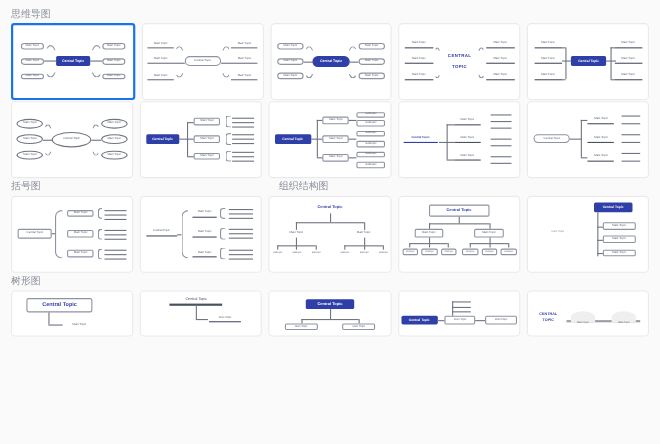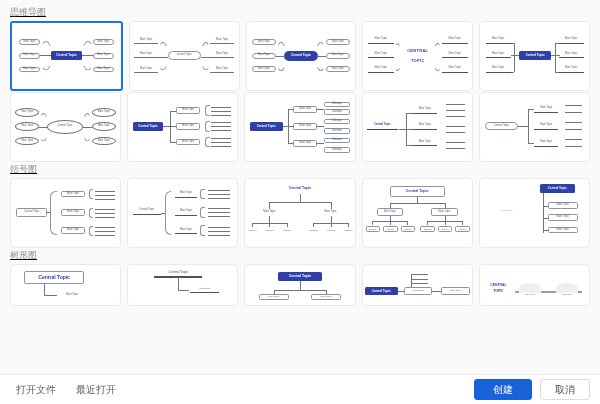--- a/index.html
+++ b/index.html
@@ -74,21 +74,20 @@
   .close-btn::before { transform: rotate(45deg); }
   .close-btn::after  { transform: rotate(-45deg); }
 
   
   .body {
     flex: 1 1 auto;
     background: #fafafa;
     overflow: hidden;
     position: relative;
     padding: 6px 10px 0 10px;
-    text-decoration: underline;
   }
   .sec-row { margin-bottom: 1px; }
   .sec-head {
     display: flex;
     font-size: 9px;
     color: #8a8f98;
     height: 15px;
     align-items: flex-end;
     padding-bottom: 2px;
   }
@@ -418,20 +417,21 @@
           </div>
         </div>
 
       </div>
     </div>
 
     <div class="sec-row">
       <div class="sec-head">
         <span class="t">括号图</span>
         <span class="spacer"></span>
+        <span class="t" style="width:58%;">组织结构图</span>
       </div>
       <div class="cards">
 
         <div class="card">
           <div class="thumb">
             <div class="nd box" style="left:5%;top:42%;width:28%;height:14%;">Central Topic</div>
             <div class="brk" style="left:36%;top:17%;width:6%;height:65%;border-radius:6px 0 0 6px;"></div>
             <div class="nd box" style="left:46%;top:17%;width:22%;height:10%;">Main Topic</div>
             <div class="nd box" style="left:46%;top:44%;width:22%;height:10%;">Main Topic</div>
             <div class="nd box" style="left:46%;top:71%;width:22%;height:10%;">Main Topic</div>
@@ -614,24 +614,14 @@
             <div class="nd plain" style="left:36%;top:70%;width:20%;height:8%;font-size:2.2px;">Main Topic</div>
             <div class="nd plain" style="left:70%;top:70%;width:20%;height:8%;font-size:2.2px;">Main Topic</div>
           </div>
         </div>
 
       </div>
     </div>
 
   </div>
 
-  <div class="footer">
-    <div class="footer-left">
-      <div class="btn flat">打开文件</div>
-      <div class="btn flat">最近打开</div>
-    </div>
-    <div class="footer-right">
-      <div class="btn primary">创建</div>
-      <div class="btn ghost">取消</div>
-    </div>
-  </div>
 
 </div>
 
 </body></html>

